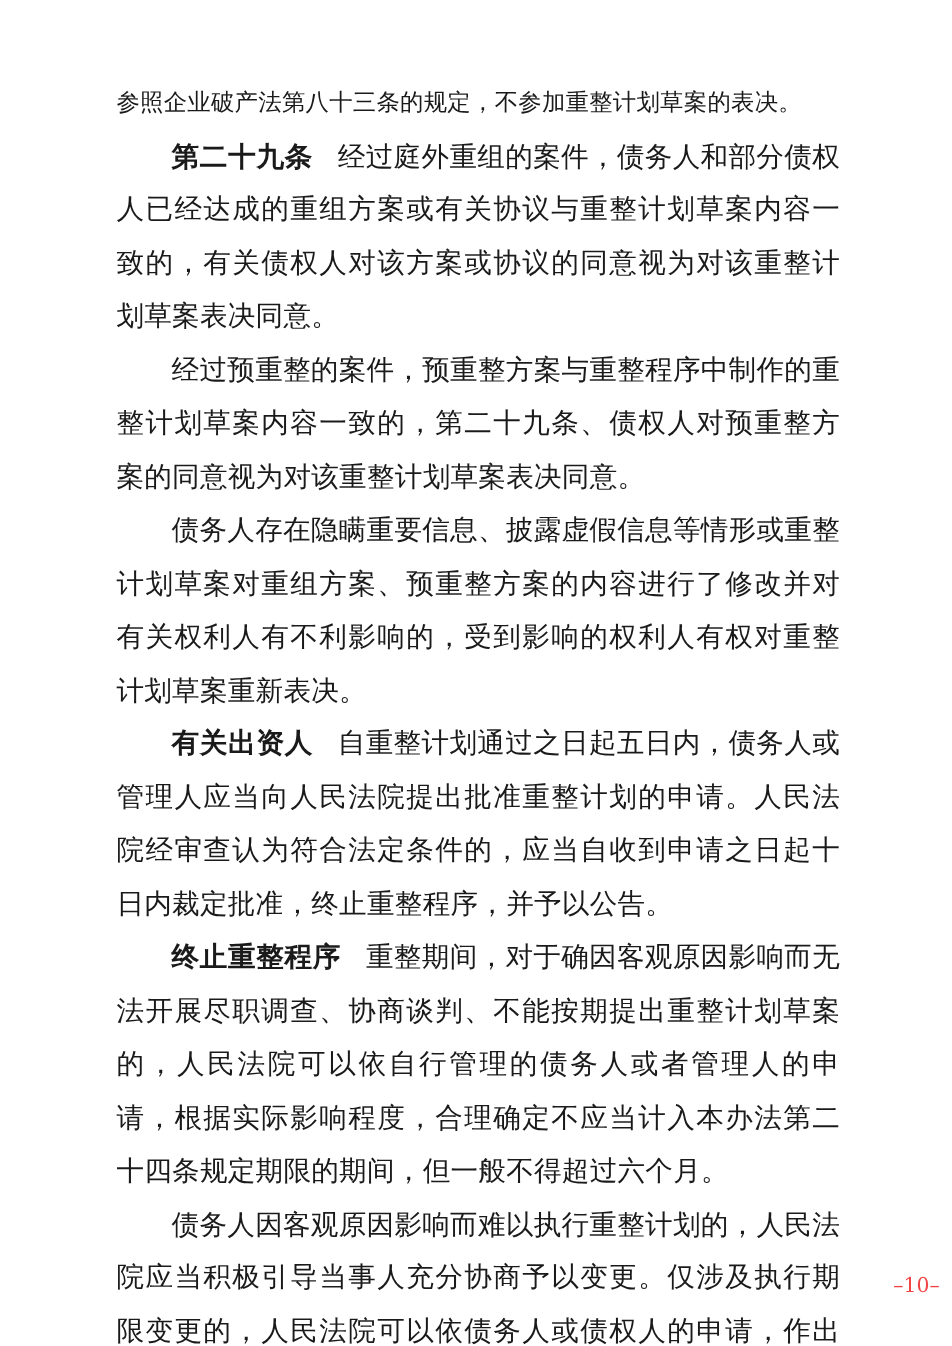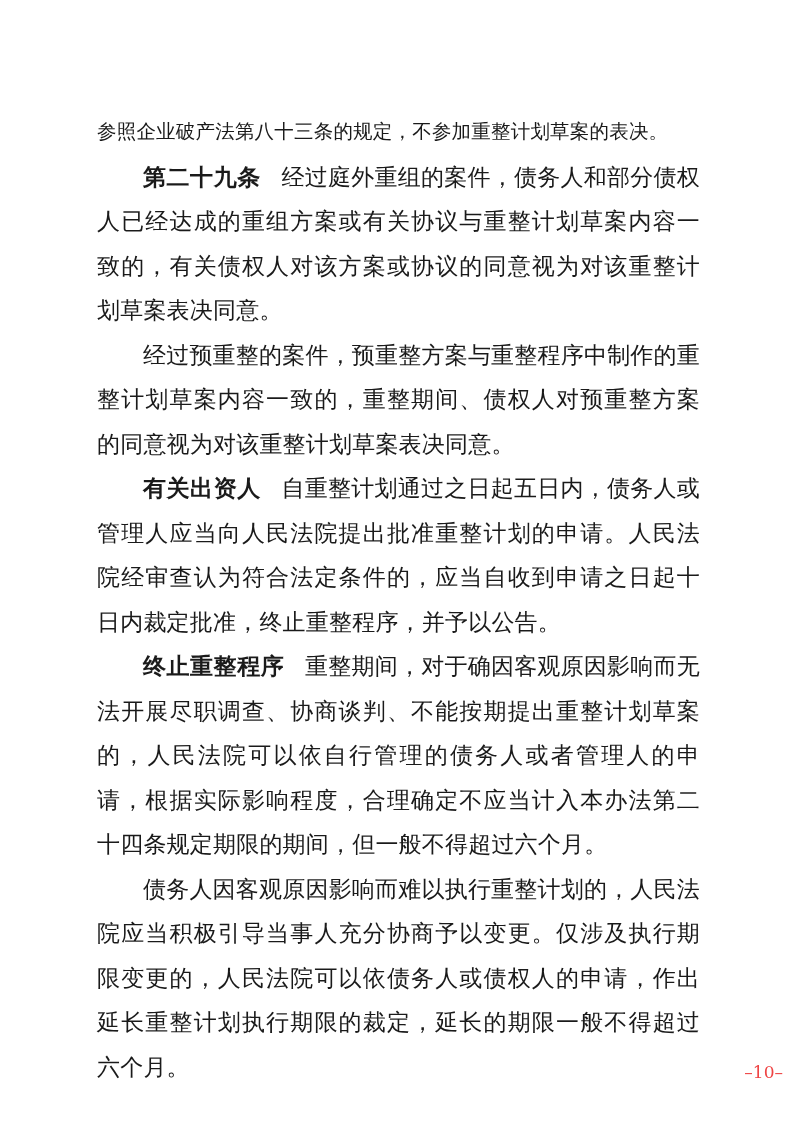--- a/index.html
+++ b/index.html
@@ -14,21 +14,21 @@
     color: #1a1a1a;
     position: relative;
     overflow: hidden;
   }
   .page {
     position: absolute;
     top: 0; left: 0;
     width: 793px;
     height: 1122px;
     box-sizing: border-box;
-    padding: 110px 93px 60px 97px;
+    padding: 64px 93px 60px 97px;
   }
   .doc-body {
     font-size: 19.5px;
     line-height: 44.5px;
     text-align: justify;
     text-justify: inter-ideograph;
     letter-spacing: 0.2px;
   }
   p.para {
     margin: 0;
@@ -70,22 +70,23 @@
 </head>
 <body>
 
 <div class="page">
   <div class="doc-body">
 
     <p class="cont">参照企业破产法第八十三条的规定，不参加重整计划草案的表决。</p>
 
     <p class="para"><span class="art-num">第二十九条</span><span class="art-gap"></span><span>经过庭外重组的案件，债务人和部分债权人已经达成的重组方案或有关协议与重整计划草案内容一致的，有关债权人对该方案或协议的同意视为对该重整计划草案表决同意。</span></p>
 
-    <p class="para">经过预重整的案件，预重整方案与重整程序中制作的重整计划草案内容一致的，重整期间、债权人对预重整方案的同意视为对该重整计划草案表决同意。</p>
+    <p class="para">经过预重整的案件，预重整方案与重整程序中制作的重整计划草案内容一致的，第二十九条、债权人对预重整方案的同意视为对该重整计划草案表决同意。</p>
 
+    <p class="para">债务人存在隐瞒重要信息、披露虚假信息等情形或重整计划草案对重组方案、预重整方案的内容进行了修改并对有关权利人有不利影响的，受到影响的权利人有权对重整计划草案重新表决。</p>
 
     <p class="para"><span class="art-num">有关出资人</span><span class="art-gap"></span><span>自重整计划通过之日起五日内，债务人或管理人应当向人民法院提出批准重整计划的申请。人民法院经审查认为符合法定条件的，应当自收到申请之日起十日内裁定批准，终止重整程序，并予以公告。</span></p>
 
     <p class="para"><span class="art-num">终止重整程序</span><span class="art-gap"></span><span>重整期间，对于确因客观原因影响而无法开展尽职调查、协商谈判、不能按期提出重整计划草案的，人民法院可以依自行管理的债务人或者管理人的申请，根据实际影响程度，合理确定不应当计入本办法第二十四条规定期限的期间，但一般不得超过六个月。</span></p>
 
     <p class="para">债务人因客观原因影响而难以执行重整计划的，人民法院应当积极引导当事人充分协商予以变更。仅涉及执行期限变更的，人民法院可以依债务人或债权人的申请，作出延长重整计划执行期限的裁定，延长的期限一般不得超过六个月。</p>
 
   </div>
 </div>
 

